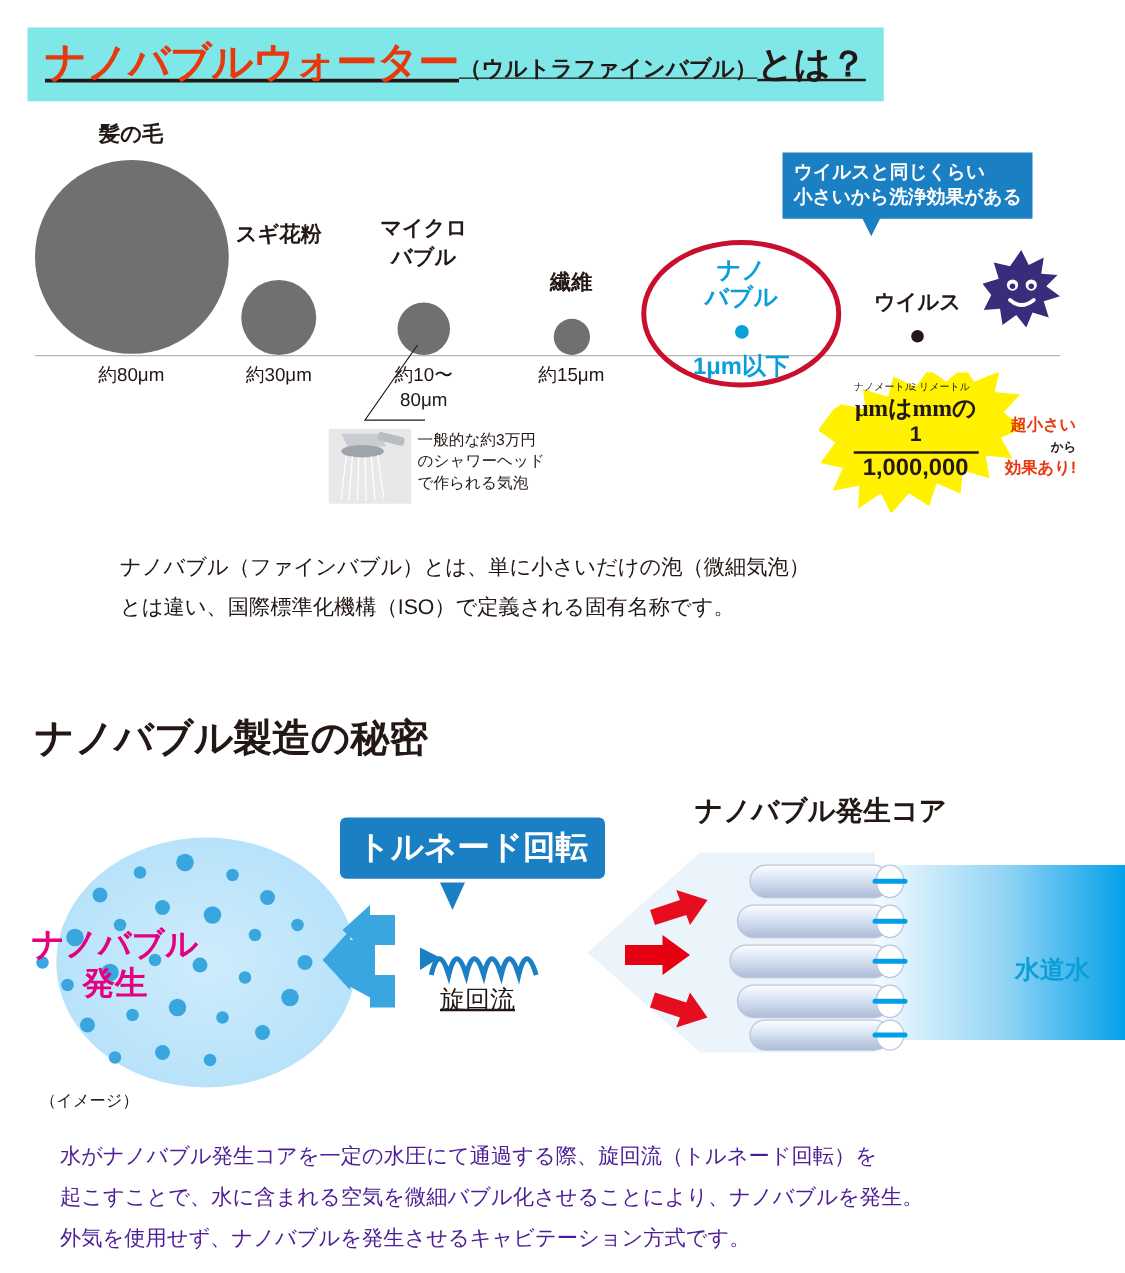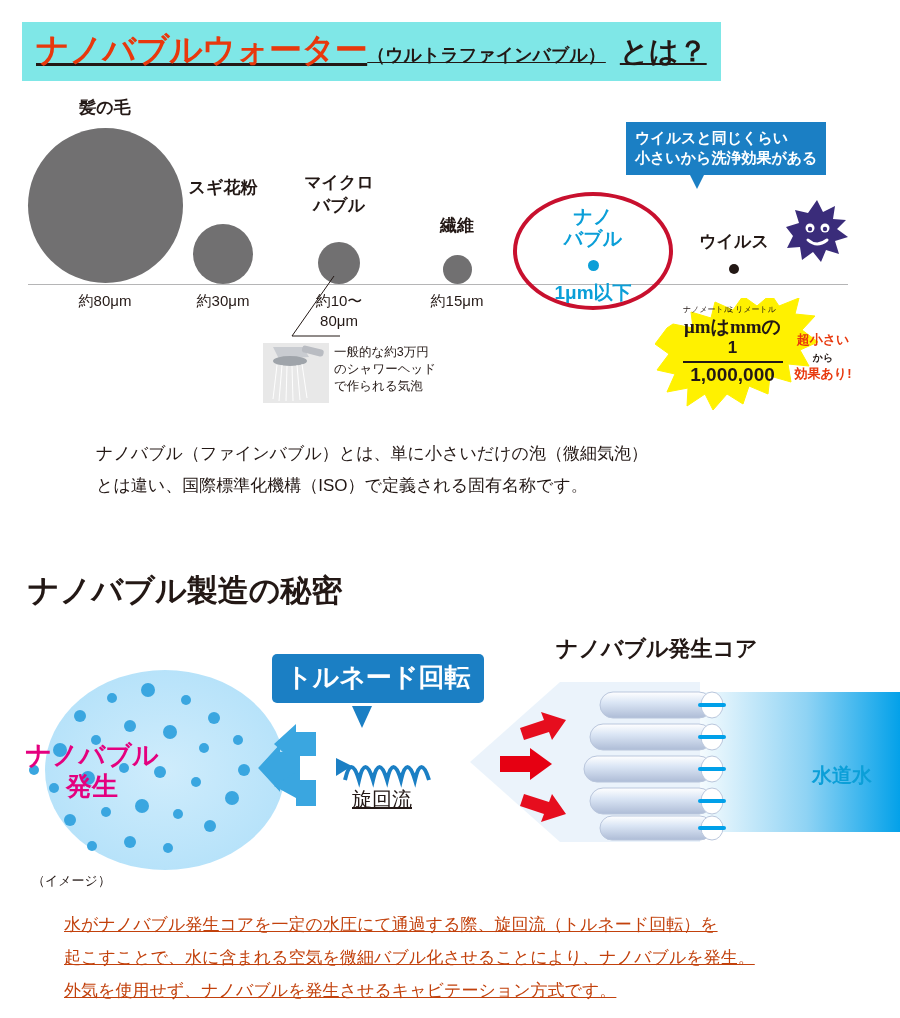--- a/index.html
+++ b/index.html
@@ -42,21 +42,20 @@
   .title-sub {
     font-size: 18px;
     font-weight: bold;
     color: #231815;
   }
   .title-tail {
     font-size: 29px;
     font-weight: bold;
     color: #231815;
     letter-spacing: -0.5px;
-    margin-left: 14px;
   }
 
   
   .scale-area {
     position: absolute;
     left: 0;
     top: 88px;
     width: 900px;
     height: 330px;
   }
@@ -233,21 +232,21 @@
   }
   .burst-red {
     position: absolute;
     left: 130px;
     top: 34px;
     width: 76px;
     font-size: 13px;
     font-weight: bold;
     color: #e8380d;
     line-height: 1.3;
-    text-align: center;
+    text-align: right;
   }
   .burst-red .small {
     font-size: 10px;
     color: #231815;
   }
 
   
   .para1 {
     position: absolute;
     left: 96px;
@@ -335,27 +334,26 @@
   }
   .image-note {
     position: absolute;
     left: 32px;
     top: 252px;
     font-size: 13px;
     color: #231815;
   }
   .para2 {
     position: absolute;
-    left: 64px;
+    left: 48px;
     top: 908px;
     width: 790px;
     font-size: 17px;
     line-height: 1.95;
-    color: #c2410c;
-    text-decoration: underline;
+    color: #4c1d95;
   }
 </style>
 </head>
 <body>
 
 <div class="page">
 
   <div class="title-band">
     <span class="title-main">ナノバブルウォーター</span>
     <span class="title-sub">（ウルトラファインバブル）</span>

